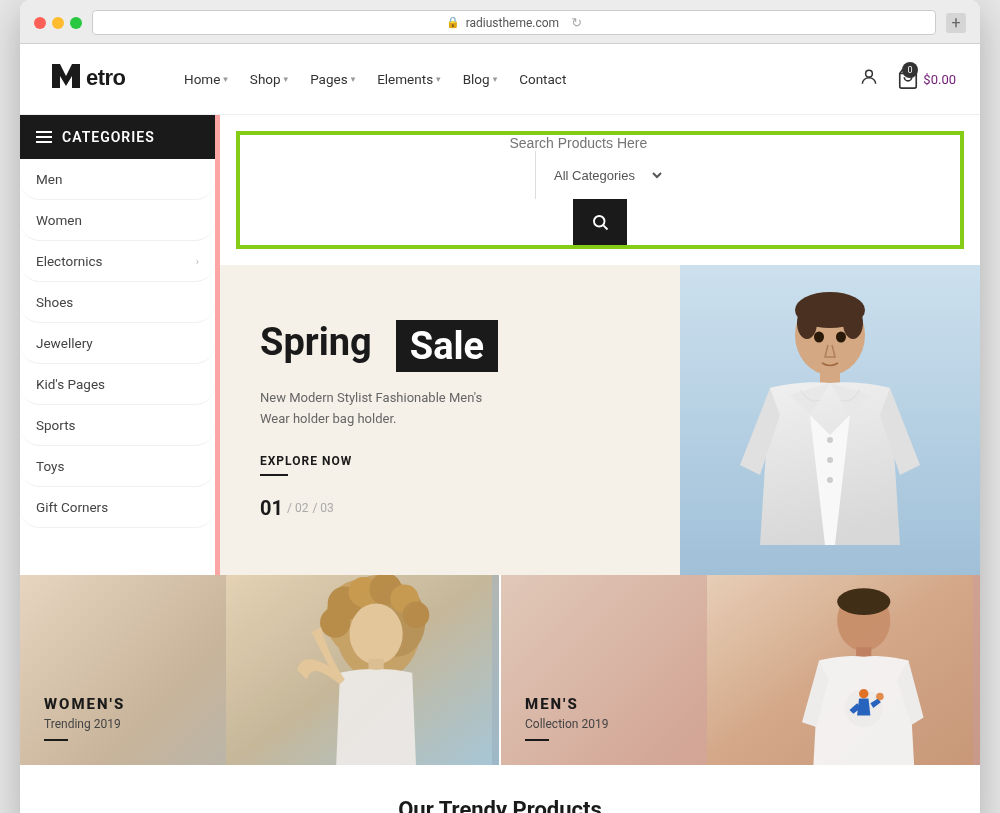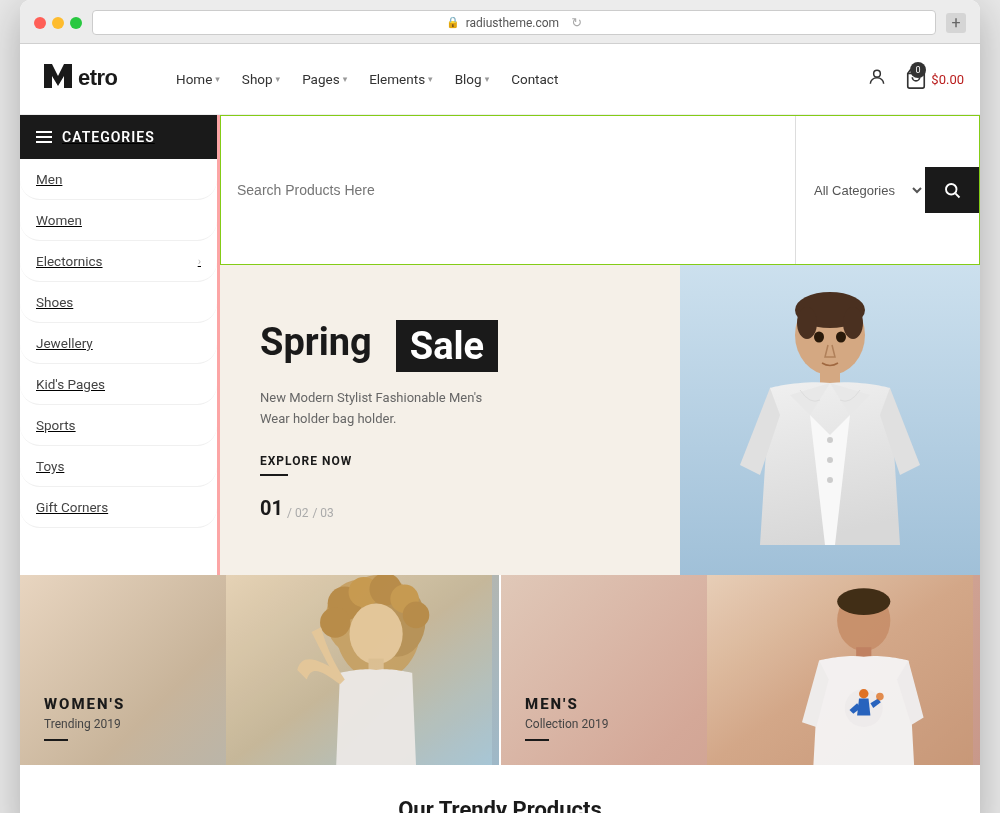--- a/index.html
+++ b/index.html
@@ -74,21 +74,21 @@
 
     
     .page-content {
       background: #fff;
     }
 
     
     .header {
       display: flex;
       align-items: center;
-      padding: 14px 16px;
+      padding: 14px 24px;
       border-bottom: 1px solid #eee;
     }
     .logo {
       font-size: 26px;
       font-weight: 800;
       color: #1a1a1a;
       letter-spacing: -1px;
       flex-shrink: 0;
       margin-right: 30px;
     }
@@ -137,36 +137,35 @@
       font-size: 9px;
       display: flex;
       align-items: center;
       justify-content: center;
       position: absolute;
       top: -6px;
       right: 38px;
     }
     .cart-price {
       font-size: 13px;
-      color: #b91c1c;
+      color: #701a75;
     }
 
     
     .main-layout {
       display: flex;
       min-height: 460px;
     }
 
     
     .sidebar {
       width: 200px;
       flex-shrink: 0;
       background: #fff;
-      border-right: 3px solid #fca5a5;
-      text-decoration: underline;
+      border-right: 5px solid #fca5a5;
     }
     .sidebar-header {
       background: #1a1a1a;
       color: #fff;
       padding: 14px 16px;
       display: flex;
       align-items: center;
       gap: 10px;
       font-size: 14px;
       font-weight: 600;
@@ -291,21 +290,21 @@
       margin-bottom: 6px;
     }
     .hero-cta-line {
       width: 28px;
       height: 2px;
       background: #1a1a1a;
       margin-bottom: 20px;
     }
     .hero-counter {
       display: flex;
-      align-items: flex-end;
+      align-items: center;
       gap: 4px;
     }
     .hero-counter-current {
       font-size: 20px;
       font-weight: 700;
       color: #1a1a1a;
     }
     .hero-counter-total {
       font-size: 12px;
       color: #aaa;
@@ -483,21 +482,21 @@
         <div class="sidebar-item">
           <span>Toys</span>
         </div>
         <div class="sidebar-item">
           <span>Gift Corners</span>
         </div>
       </div>
 
       <div style="flex:1; display:flex; flex-direction:column;">
 
-        <div class="search-area" style="display:flex; border:1px solid #84cc16; margin:0; height:50px;">
+        <div class="search-area" style="display:flex; border:4px solid #84cc16; margin:16px; height:50px;flex-direction:column;">
           <div class="search-input-wrap">
             <input class="search-input" type="text" placeholder="Search Products Here" style="">
           </div>
           <select class="category-select">
             <option>All Categories</option>
           </select>
           <button class="search-btn">
             <svg width="18" height="18" viewBox="0 0 24 24" fill="none" stroke="#fff" stroke-width="2.5">
               <circle cx="11" cy="11" r="7"></circle>
               <line x1="16.5" y1="16.5" x2="22" y2="22"></line>

